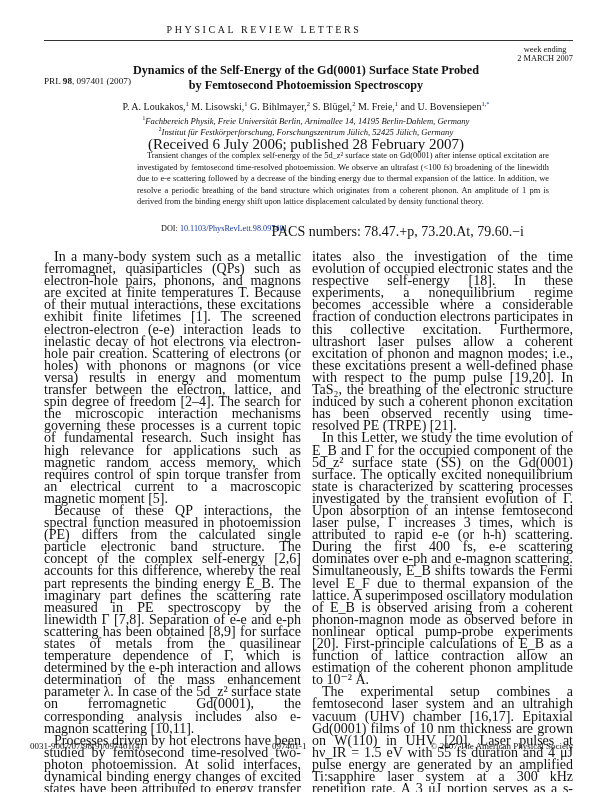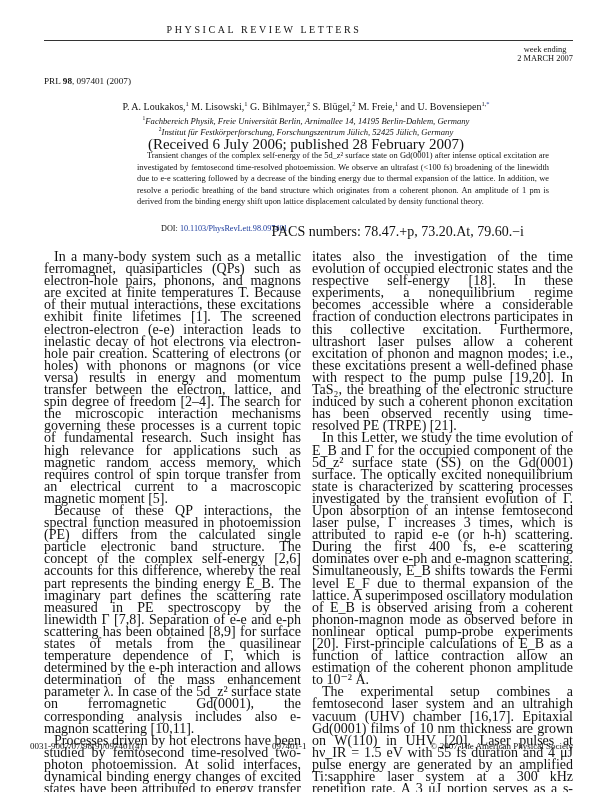--- a/index.html
+++ b/index.html
@@ -37,20 +37,22 @@
 
 <div class="abs hdr-left"><span>PRL </span><b>98</b><span>, 097401 (2007)</span></div>
 <div class="abs hdr-center">PHYSICAL REVIEW LETTERS</div>
 <div class="abs hdr-right">
   <div>week ending</div>
   <div>2 MARCH 2007</div>
 </div>
 <div class="abs hdr-rule"></div>
 
 <div class="abs title">
+  <div>Dynamics of the Self-Energy of the Gd(0001) Surface State Probed</div>
+  <div>by Femtosecond Photoemission Spectroscopy</div>
 </div>
 
 <div class="abs authors">
   <span>P. A. Loukakos,</span><sup>1</sup>
   <span>M. Lisowski,</span><sup>1</sup>
   <span>G. Bihlmayer,</span><sup>2</sup>
   <span>S. Blügel,</span><sup>2</sup>
   <span>M. Freie,</span><sup>1</sup>
   <span>and U. Bovensiepen</span><sup><span>1,</span><span class="star">*</span></sup>
 </div>

